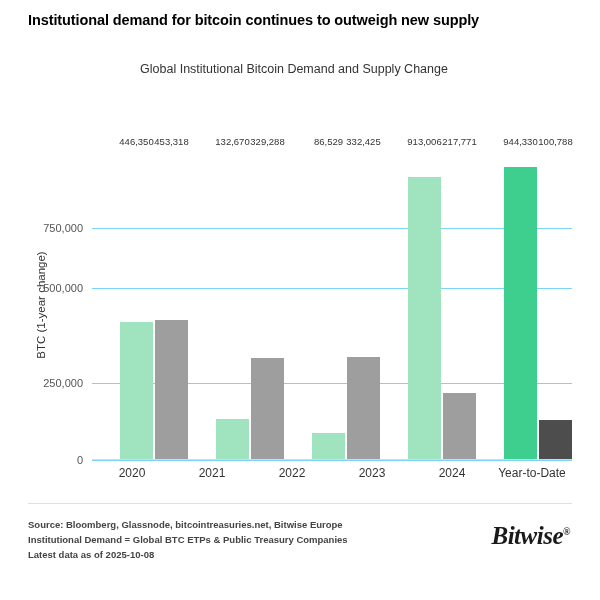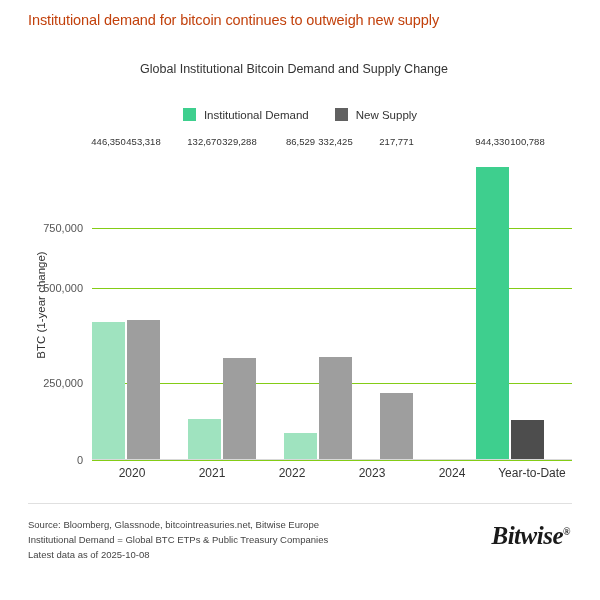--- a/index.html
+++ b/index.html
@@ -18,22 +18,22 @@
     position: relative;
     width: 600px;
     height: 600px;
     box-sizing: border-box;
   }
   .headline {
     position: absolute;
     left: 28px;
     top: 12px;
     font-size: 14.5px;
-    font-weight: normal;
-    color: #c2410c;
+    font-weight: bold;
+    color: #000000;
     letter-spacing: -0.1px;
   }
   .subtitle {
     position: absolute;
     left: 0;
     right: 12px;
     top: 62px;
     text-align: center;
     font-size: 12.5px;
     color: #333333;
@@ -66,21 +66,21 @@
     left: 92px;
     top: 150px;
     width: 480px;
     height: 310px;
   }
   .gridline {
     position: absolute;
     left: 0;
     width: 480px;
     height: 1px;
-    background: #84cc16;
+    background: #7dd3fc;
   }
   .axis-base {
     position: absolute;
     left: 0;
     width: 480px;
     height: 1px;
     bottom: 0;
     background: #d9d9d9;
   }
   .ytick {
@@ -116,21 +116,21 @@
     width: 480px;
     height: 310px;
     display: flex;
   }
   .group {
     flex: 1 1 0;
     position: relative;
     height: 100%;
     display: flex;
     align-items: flex-end;
-    justify-content: flex-start;
+    justify-content: flex-end;
     gap: 2px;
   }
   .bar-wrap {
     position: relative;
     width: 33px;
     display: flex;
     flex-direction: column;
     justify-content: flex-end;
     align-items: center;
     height: 100%;
@@ -171,20 +171,21 @@
     left: 28px;
     right: 28px;
     bottom: 96px;
     height: 1px;
     background: #e0e0e0;
   }
   .footer-line {
     font-size: 9.5px;
     color: #444444;
     line-height: 15px;
+    font-weight: bold;
   }
   .brand {
     position: absolute;
     right: 30px;
     bottom: 50px;
     font-family: "Liberation Serif", serif;
     font-size: 25px;
     font-weight: bold;
     font-style: italic;
     color: #1a1a1a;
@@ -198,30 +199,20 @@
 </style>
 </head>
 <body>
 
 <div class="page">
 
   <div class="headline">Institutional demand for bitcoin continues to outweigh new supply</div>
 
   <div class="subtitle">Global Institutional Bitcoin Demand and Supply Change</div>
 
-  <div class="legend">
-    <div class="legend-item">
-      <span class="legend-swatch" style="background:#3ecf8e"></span>
-      <span>Institutional Demand</span>
-    </div>
-    <div class="legend-item">
-      <span class="legend-swatch" style="background:#616161"></span>
-      <span>New Supply</span>
-    </div>
-  </div>
 
   <div class="ylabel">
     <span>BTC (1-year change)</span>
   </div>
 
   <div class="plot">
 
     <div class="gridline" style="top:77.5px">
       <span class="ytick">750,000</span>
     </div>
@@ -265,20 +256,24 @@
           <span class="bar" style="height:26.8px;background:#9fe3bf"></span>
         </div>
         <div class="bar-wrap">
           <span class="bar-label">332,425</span>
           <span class="bar" style="height:103.1px;background:#9e9e9e"></span>
         </div>
       </div>
 
 
       <div class="group">
+        <div class="bar-wrap">
+          <span class="bar-label">913,006</span>
+          <span class="bar" style="height:283px;background:#9fe3bf"></span>
+        </div>
         <div class="bar-wrap">
           <span class="bar-label">217,771</span>
           <span class="bar" style="height:67.5px;background:#9e9e9e"></span>
         </div>
       </div>
 
       <div class="group">
         <div class="bar-wrap">
           <span class="bar-label">944,330</span>
           <span class="bar" style="height:292.7px;background:#3ecf8e"></span>

